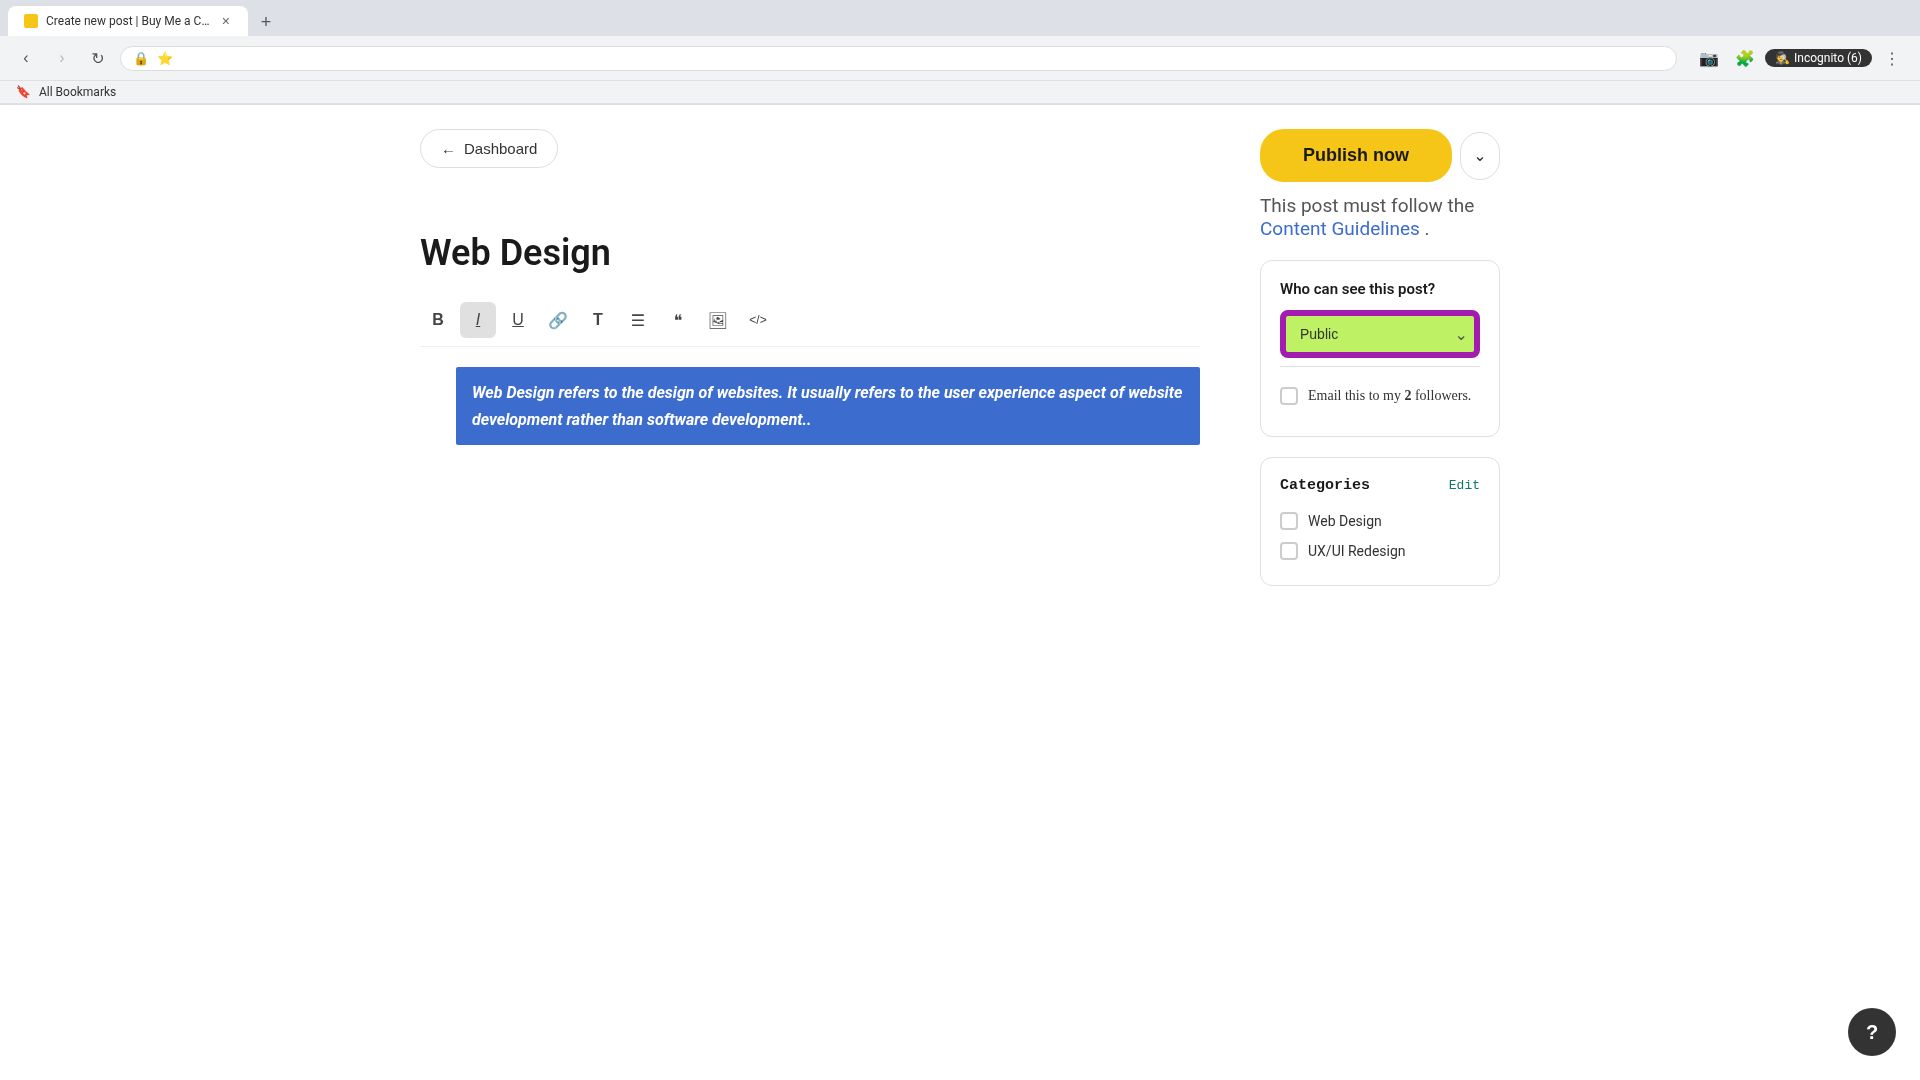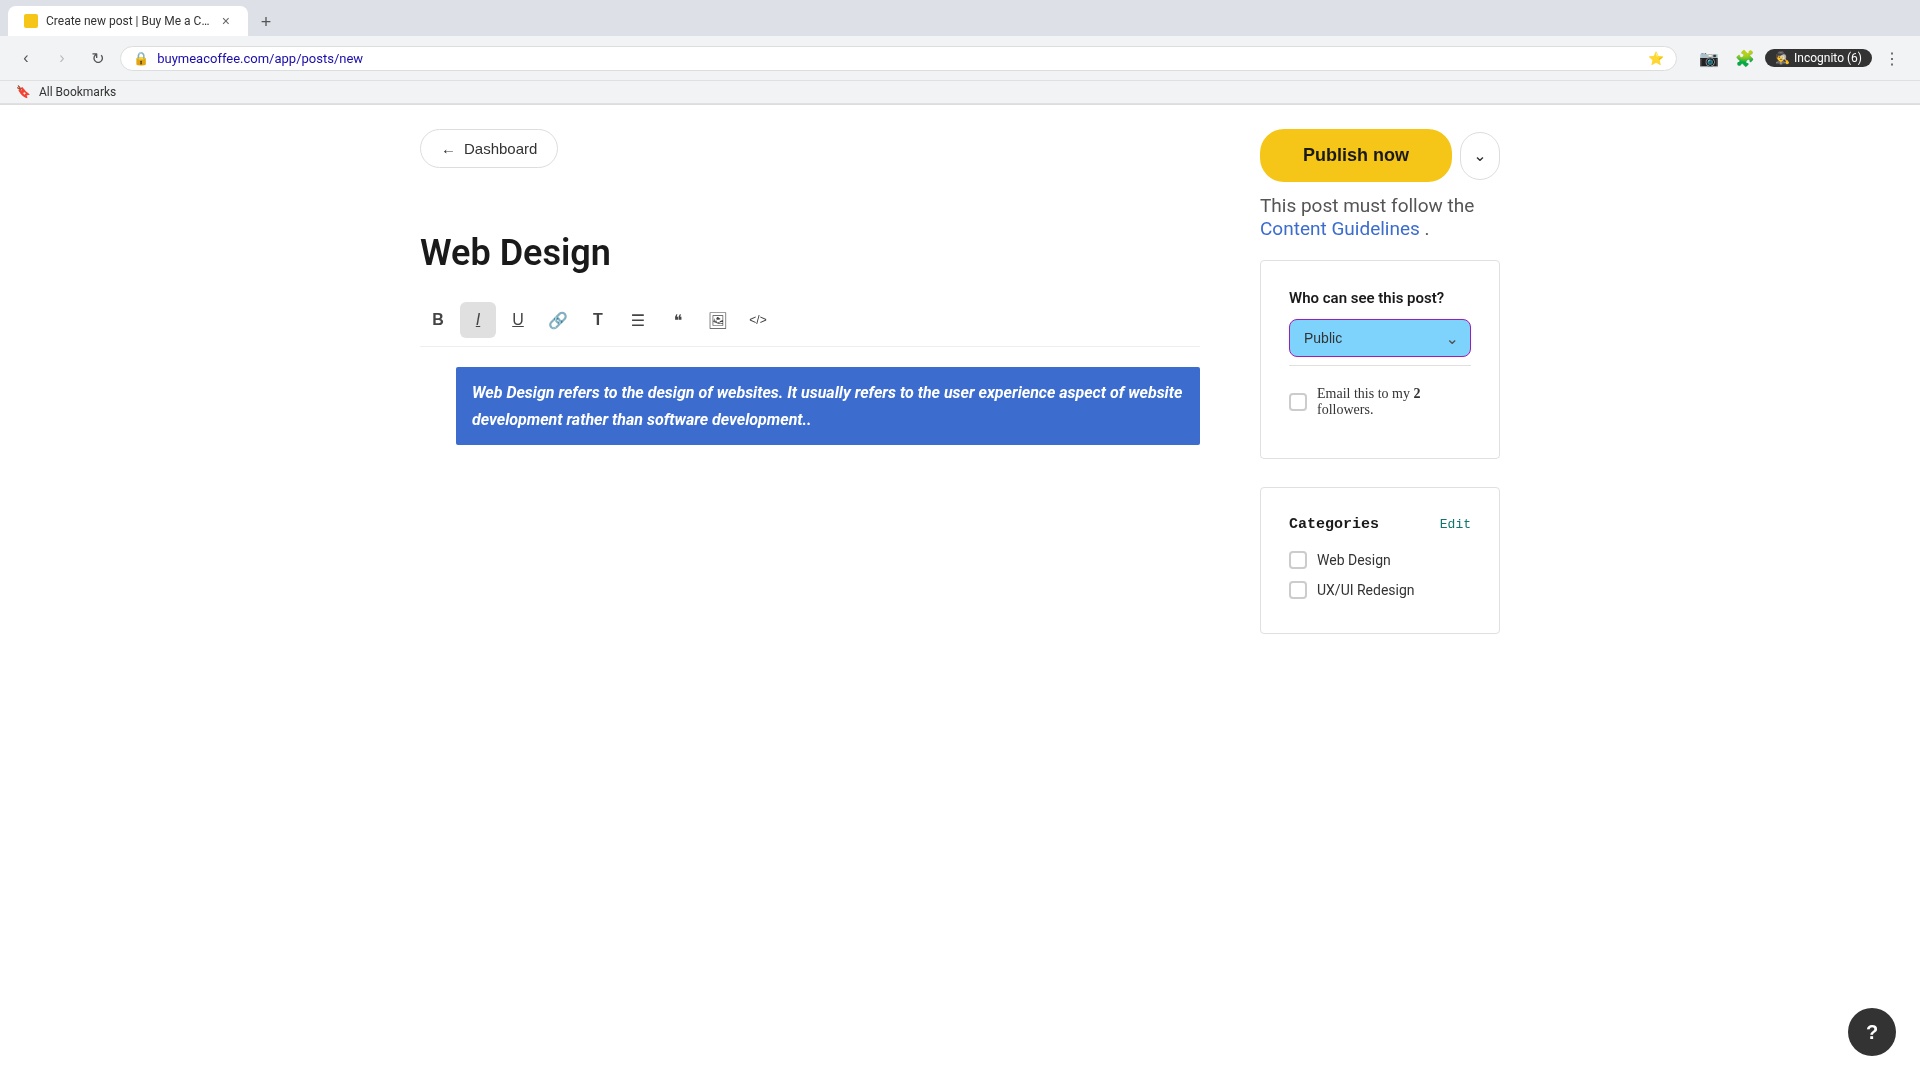--- a/index.html
+++ b/index.html
@@ -265,41 +265,41 @@
       color: #555;
       margin-bottom: 20px;
     }
     .guidelines-text a {
       color: #3b6cce;
       text-decoration: none;
     }
 
     .sidebar-section {
       border: 1px solid #e0e0e0;
-      border-radius: 4px;
-      padding: 28px;
-      margin-bottom: 28px;
+      border-radius: 12px;
+      padding: 19px;
+      margin-bottom: 20px;
     }
     .sidebar-section-title {
       font-size: 15px;
       font-weight: 600;
       color: #1a1a1a;
       margin-bottom: 12px;
     }
     .select-wrapper {
       position: relative;
     }
     .select-wrapper select {
       width: 100%;
       padding: 10px 14px;
-      border: 1px solid #a21caf;
+      border: 6px solid #a21caf;
       border-radius: 8px;
       font-size: 14px;
       color: #333;
-      background: #7dd3fc;
+      background: #bef264;
       appearance: none;
       cursor: pointer;
     }
     .select-wrapper::after {
       content: '⌄';
       position: absolute;
       right: 12px;
       top: 50%;
       transform: translateY(-50%);
       color: #555;
@@ -408,21 +408,20 @@
     </div>
     <button class="tab-new">+</button>
   </div>
 
   <div class="nav-bar">
     <button class="nav-btn">‹</button>
     <button class="nav-btn disabled">›</button>
     <button class="nav-btn">↻</button>
     <div class="address-bar">
       <span style="color:#555;font-size:13px;">🔒</span>
-      <span class="address-text">buymeacoffee.com/app/posts/new</span>
       <span style="color:#555;font-size:13px;">⭐</span>
     </div>
     <div class="nav-icons">
       <button class="nav-icon-btn">📷</button>
       <button class="nav-icon-btn">🧩</button>
       <div class="incognito-badge">
         <span>🕵</span>
         <span>Incognito (6)</span>
       </div>
       <button class="nav-icon-btn">⋮</button>

